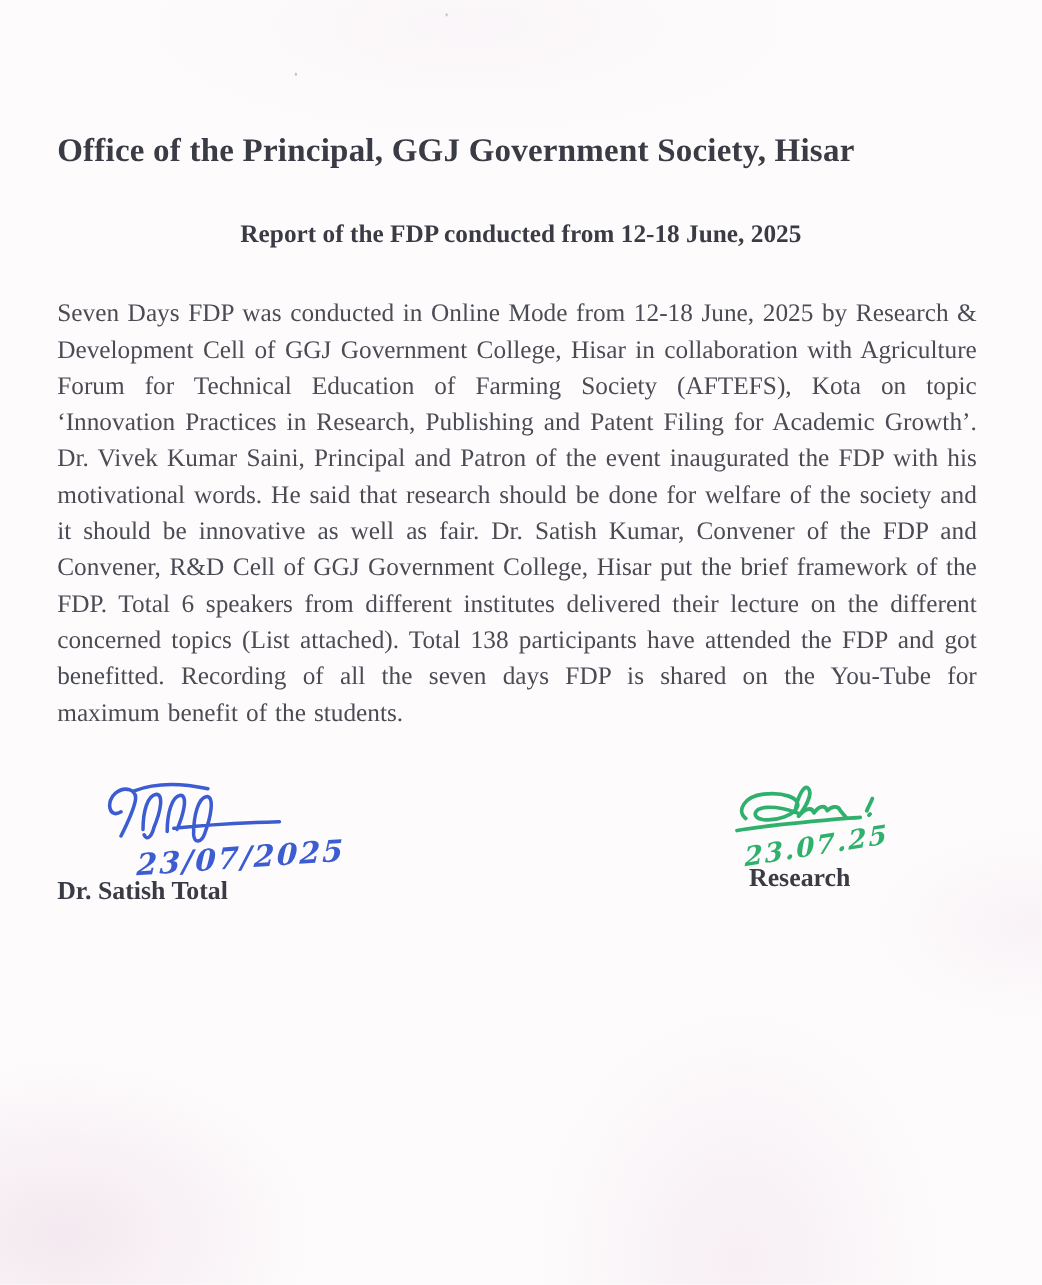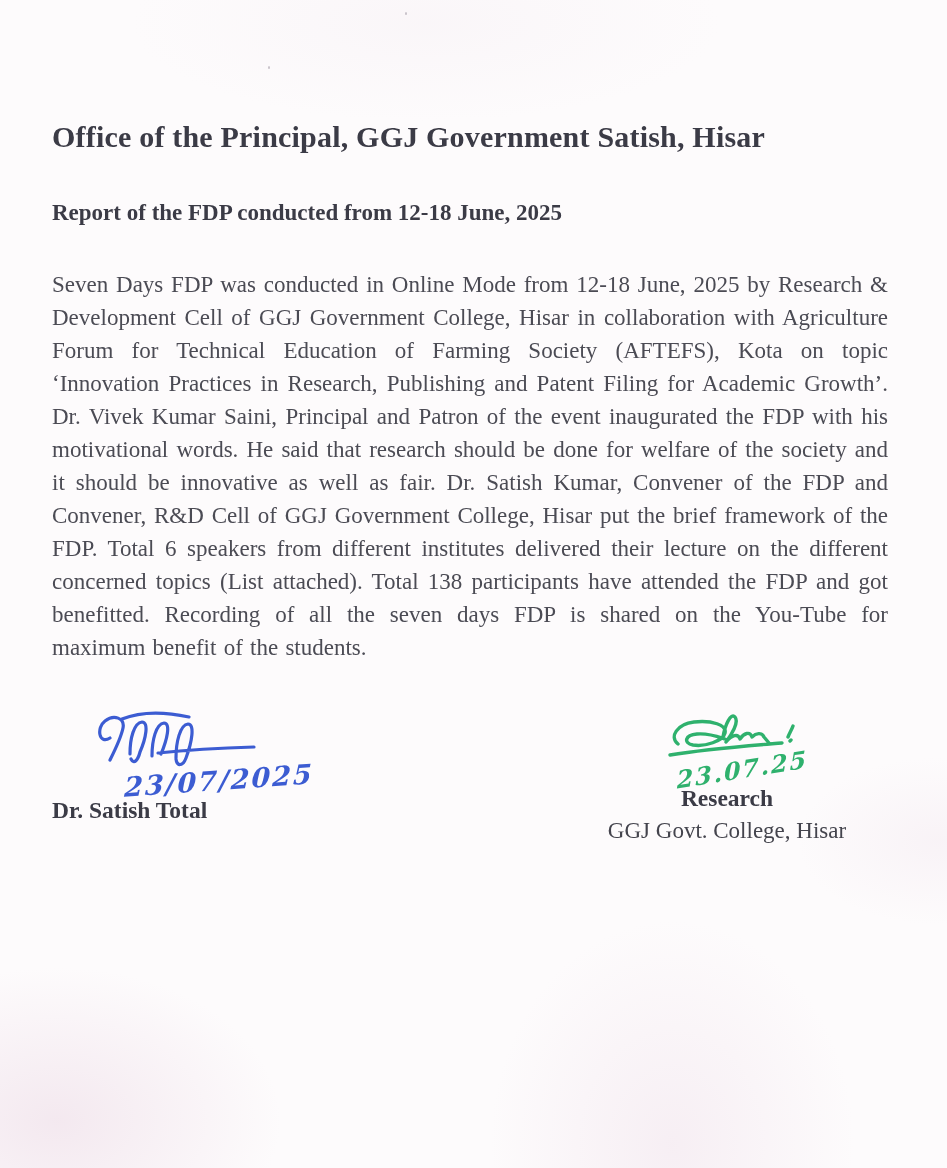--- a/index.html
+++ b/index.html
@@ -22,20 +22,21 @@
   .doc { margin: 0 52px; }
 
   .title {
     margin: 0; padding-top: 120px;
     font-size: 30px; font-weight: bold;
     color: #3b3b46; letter-spacing: 0.2px;
   }
   .heading {
     margin: 46px 0 0 0;
     font-size: 23px; font-weight: bold;
+    text-align: center;
     color: #3b3b46;
   }
   .body-text {
     margin: 42px 0 12px 0;
     width: 836px;
     font-size: 23px; line-height: 33px;
     text-align: justify;
     color: #4b4b54;
     word-spacing: 1.5px;
   }
@@ -85,21 +86,21 @@
 </head>
 <body>
 
 <div class="page">
   <span class="speck s1"></span>
   <span class="speck s2"></span>
   <span class="speck s3"></span>
 
   <div class="doc">
 
-    <h1 class="title">Office of the Principal, GGJ Government Satish, Hisar</h1>
+    <h1 class="title">Office of the Principal, GGJ Government Society, Hisar</h1>
 
     <h2 class="heading">Report of the FDP conducted from 12-18 June, 2025</h2>
 
     <p class="body-text">Seven Days FDP was conducted in Online Mode from 12-18 June, 2025 by Research &amp; Development Cell of GGJ Government College, Hisar in collaboration with Agriculture Forum for Technical Education of Farming Society (AFTEFS), Kota on topic ‘Innovation Practices in Research, Publishing and Patent Filing for Academic Growth’. Dr. Vivek Kumar Saini, Principal and Patron of the event inaugurated the FDP with his motivational words. He said that research should be done for welfare of the society and it should be innovative as well as fair. Dr. Satish Kumar, Convener of the FDP and Convener, R&amp;D Cell of GGJ Government College, Hisar put the brief framework of the FDP. Total 6 speakers from different institutes delivered their lecture on the different concerned topics (List attached). Total 138 participants have attended the FDP and got benefitted. Recording of all the seven days FDP is shared on the You-Tube for maximum benefit of the students.</p>
 
     <div class="sig-row">
 
       <div class="sig-left">
         <svg class="scribble-left" width="180" height="66" viewBox="0 0 180 66">
           <path fill="none" stroke-width="3.2" stroke-linecap="round" stroke-linejoin="round" d="M16,28 C5,35 2,18 11,11 C20,4 31,8 29,18 C27,28 21,40 16,50
@@ -117,18 +118,17 @@
         <svg class="scribble-right" width="150" height="54" viewBox="0 0 150 54">
           <path fill="none" stroke-width="3.4" stroke-linecap="round" stroke-linejoin="round" d="M14,34 C5,27 13,14 30,12 C48,10 63,15 61,23 C59,31 41,37 29,35 C19,33 21,25 33,24 C45,23 55,27 61,29
                    M59,27 C61,15 67,2 71,7 C75,12 68,24 62,32
                    M62,32 C68,25 74,23 76,29 C80,23 86,21 88,27 C92,23 98,22 100,27 L105,33
                    M6,45 C42,39 82,36 118,33
                    M124,27 C126,22 128,19 129,16
                    M126,31 L127,30" stroke="#2fb16d"></path>
         </svg>
         <div class="ink-date ink-green date-right">23.07.25</div>
         <div class="sig-name">Research</div>
-        <div class="sig-desg">GGJ Govt. College, Hisar</div>
       </div>
 
     </div>
   </div>
 </div>
 
 </body></html>

